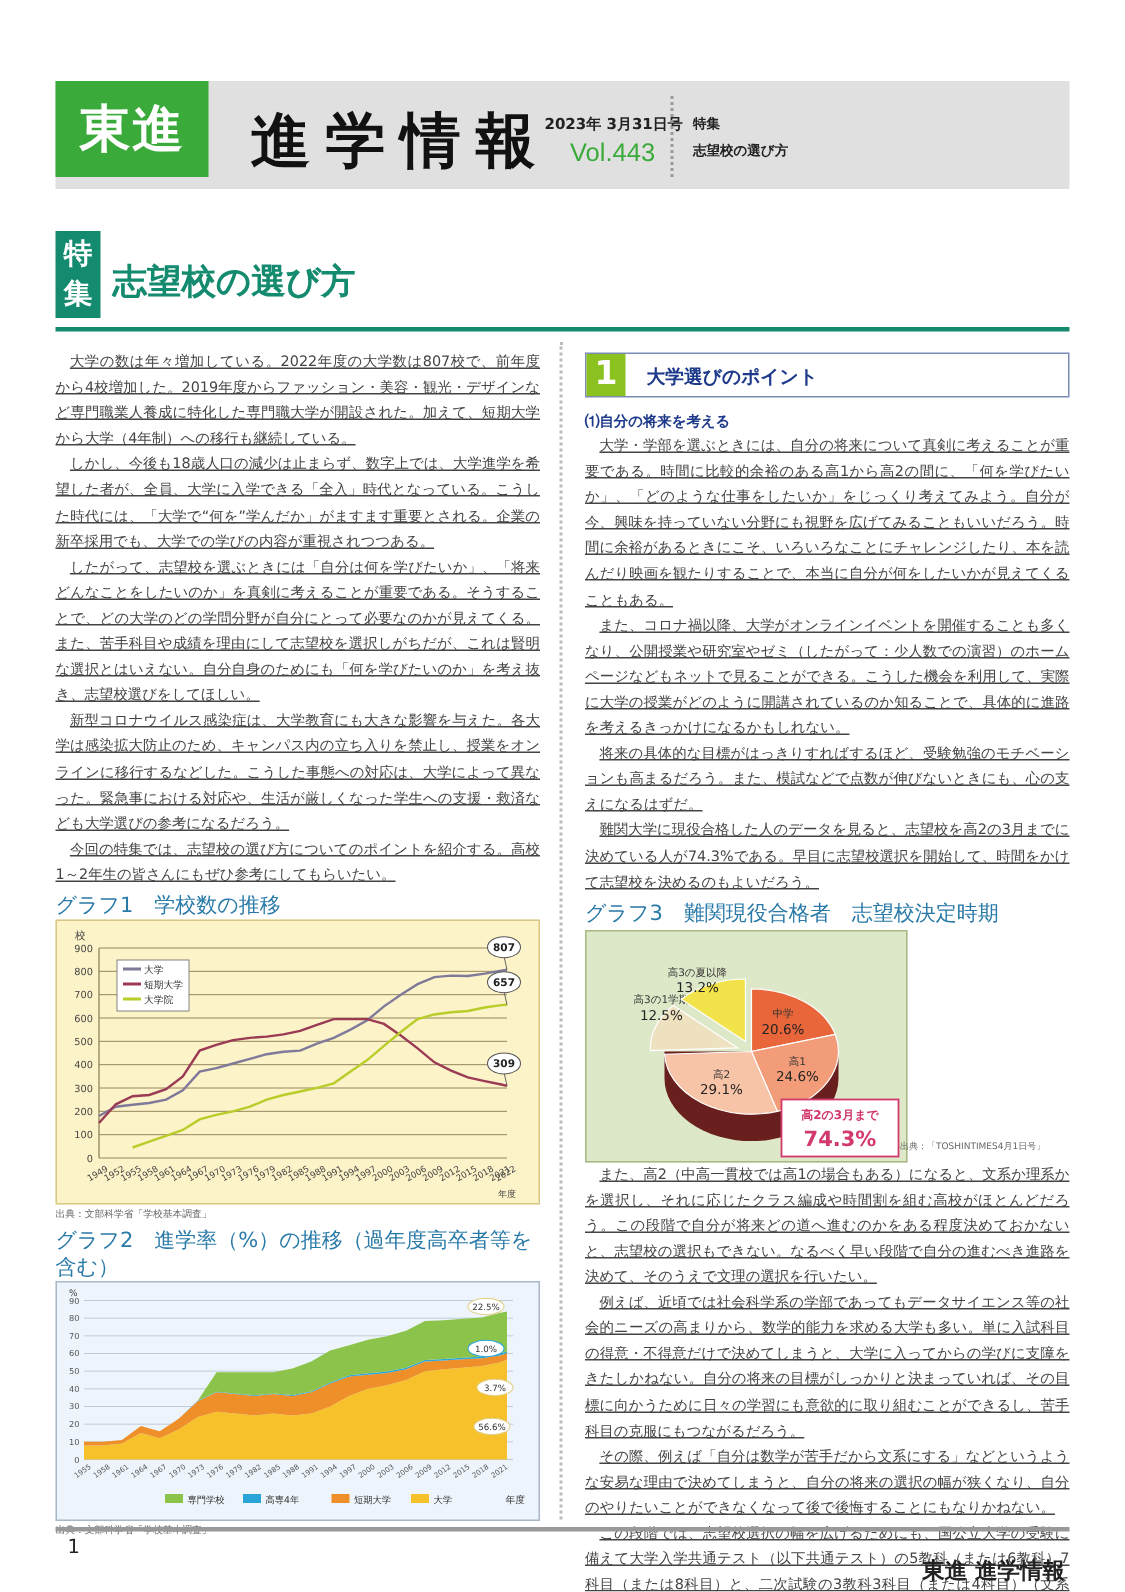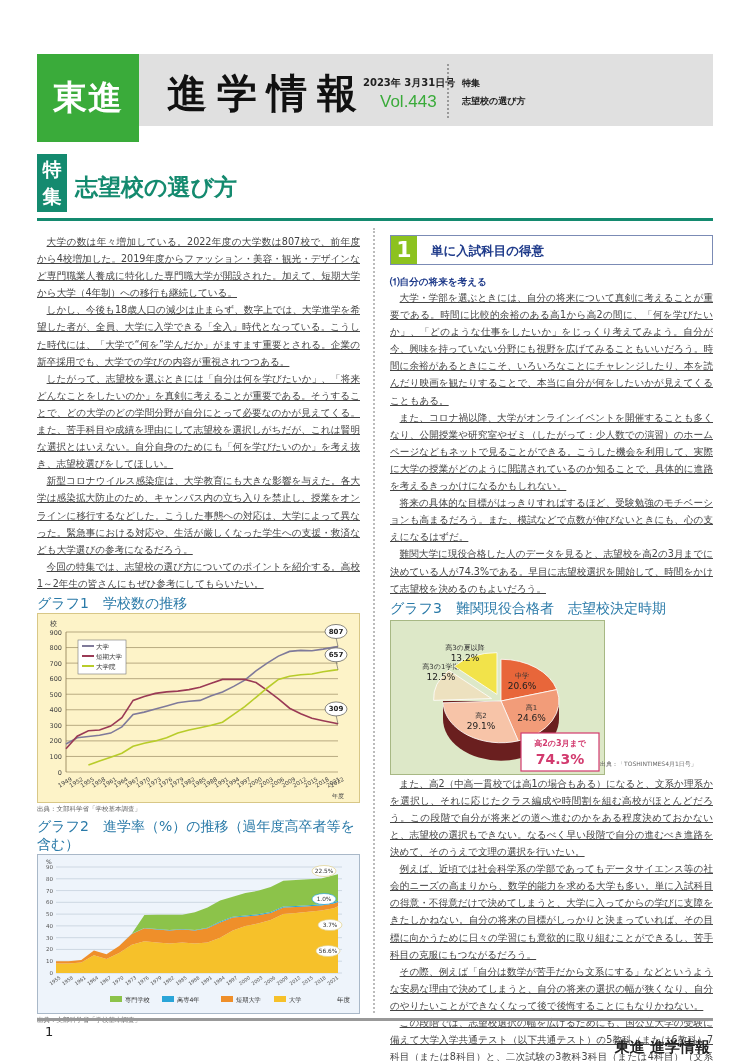--- a/index.html
+++ b/index.html
@@ -1,18 +1,18 @@
 <!DOCTYPE html>
 <html><head>
 <meta charset="utf-8">
 <style>
   * { box-sizing: border-box; margin: 0; padding: 0; }
   body { width: 750px; height: 1061px; background: #fff; font-family: "DejaVu Sans", sans-serif; color: #333; position: relative; overflow: hidden; }
   .masthead { position: absolute; left: 37px; top: 54px; width: 676px; height: 72px; background: #e0e0e0; }
-  .logo { position: absolute; left: 0; top: 0; width: 102px; height: 88px; background: #3aab3a; color: #fff; font-weight: bold; font-size: 34px; display: flex; align-items: center; justify-content: center; letter-spacing: 1px; }
+  .logo { position: absolute; left: 0; top: 0; width: 102px; height: 64px; background: #3aab3a; color: #fff; font-weight: bold; font-size: 34px; display: flex; align-items: center; justify-content: center; letter-spacing: 1px; }
   .mast-title { position: absolute; left: 130px; top: 12px; font-size: 40px; font-weight: bold; color: #111; letter-spacing: 10px; }
   .mast-date { position: absolute; left: 326px; top: 22px; font-size: 10px; font-weight: bold; color: #222; }
   .mast-vol { position: absolute; left: 343px; top: 38px; font-size: 17px; color: #3aab3a; font-family: "Liberation Sans", sans-serif; }
   .mast-divider { position: absolute; left: 410px; top: 10px; height: 54px; border-left: 2px dotted #999; }
   .mast-tok { position: absolute; left: 425px; top: 20px; font-size: 9px; font-weight: bold; color: #222; line-height: 18px; }
 
   .feature-head { position: absolute; left: 37px; top: 154px; }
   .feature-badge { position: absolute; left: 0; top: 0; width: 30px; height: 58px; background: #148a6f; color: #fff; font-weight: bold; font-size: 19px; line-height: 27px; text-align: center; padding-top: 2px; }
   .feature-title { position: absolute; left: 38px; top: 18px; font-size: 23px; font-weight: bold; color: #148a6f; white-space: nowrap; }
   .feature-rule { position: absolute; left: 37px; top: 218px; width: 676px; height: 3px; background: #148a6f; }
@@ -220,21 +220,21 @@
         <text x="251" y="147" font-size="6.2" fill="#333">大学</text>
         <text x="312" y="147" font-size="6.5" fill="#333" text-anchor="end">年度</text>
       </svg>
   </div>
   <div class="graph-src">出典：文部科学省「学校基本調査」</div>
 </div>
 
 <div class="col-right">
   <div class="sec-head">
     <div class="sec-num">1</div>
-    <div class="sec-label">単に入試科目の得意</div>
+    <div class="sec-label">大学選びのポイント</div>
   </div>
   <div class="sub-head">⑴自分の将来を考える</div>
   <div id="rightParasTop">
       <p class="p">大学・学部を選ぶときには、自分の将来について真剣に考えることが重要である。時間に比較的余裕のある高1から高2の間に、「何を学びたいか」、「どのような仕事をしたいか」をじっくり考えてみよう。自分が今、興味を持っていない分野にも視野を広げてみることもいいだろう。時間に余裕があるときにこそ、いろいろなことにチャレンジしたり、本を読んだり映画を観たりすることで、本当に自分が何をしたいかが見えてくることもある。</p>
       <p class="p">また、コロナ禍以降、大学がオンラインイベントを開催することも多くなり、公開授業や研究室やゼミ（したがって：少人数での演習）のホームページなどもネットで見ることができる。こうした機会を利用して、実際に大学の授業がどのように開講されているのか知ることで、具体的に進路を考えるきっかけになるかもしれない。</p>
       <p class="p">将来の具体的な目標がはっきりすればするほど、受験勉強のモチベーションも高まるだろう。また、模試などで点数が伸びないときにも、心の支えになるはずだ。</p>
       <p class="p">難関大学に現役合格した人のデータを見ると、志望校を高2の3月までに決めている人が74.3%である。早目に志望校選択を開始して、時間をかけて志望校を決めるのもよいだろう。</p>
     </div>
 
   <div class="graph-title">グラフ3　難関現役合格者　志望校決定時期</div>

